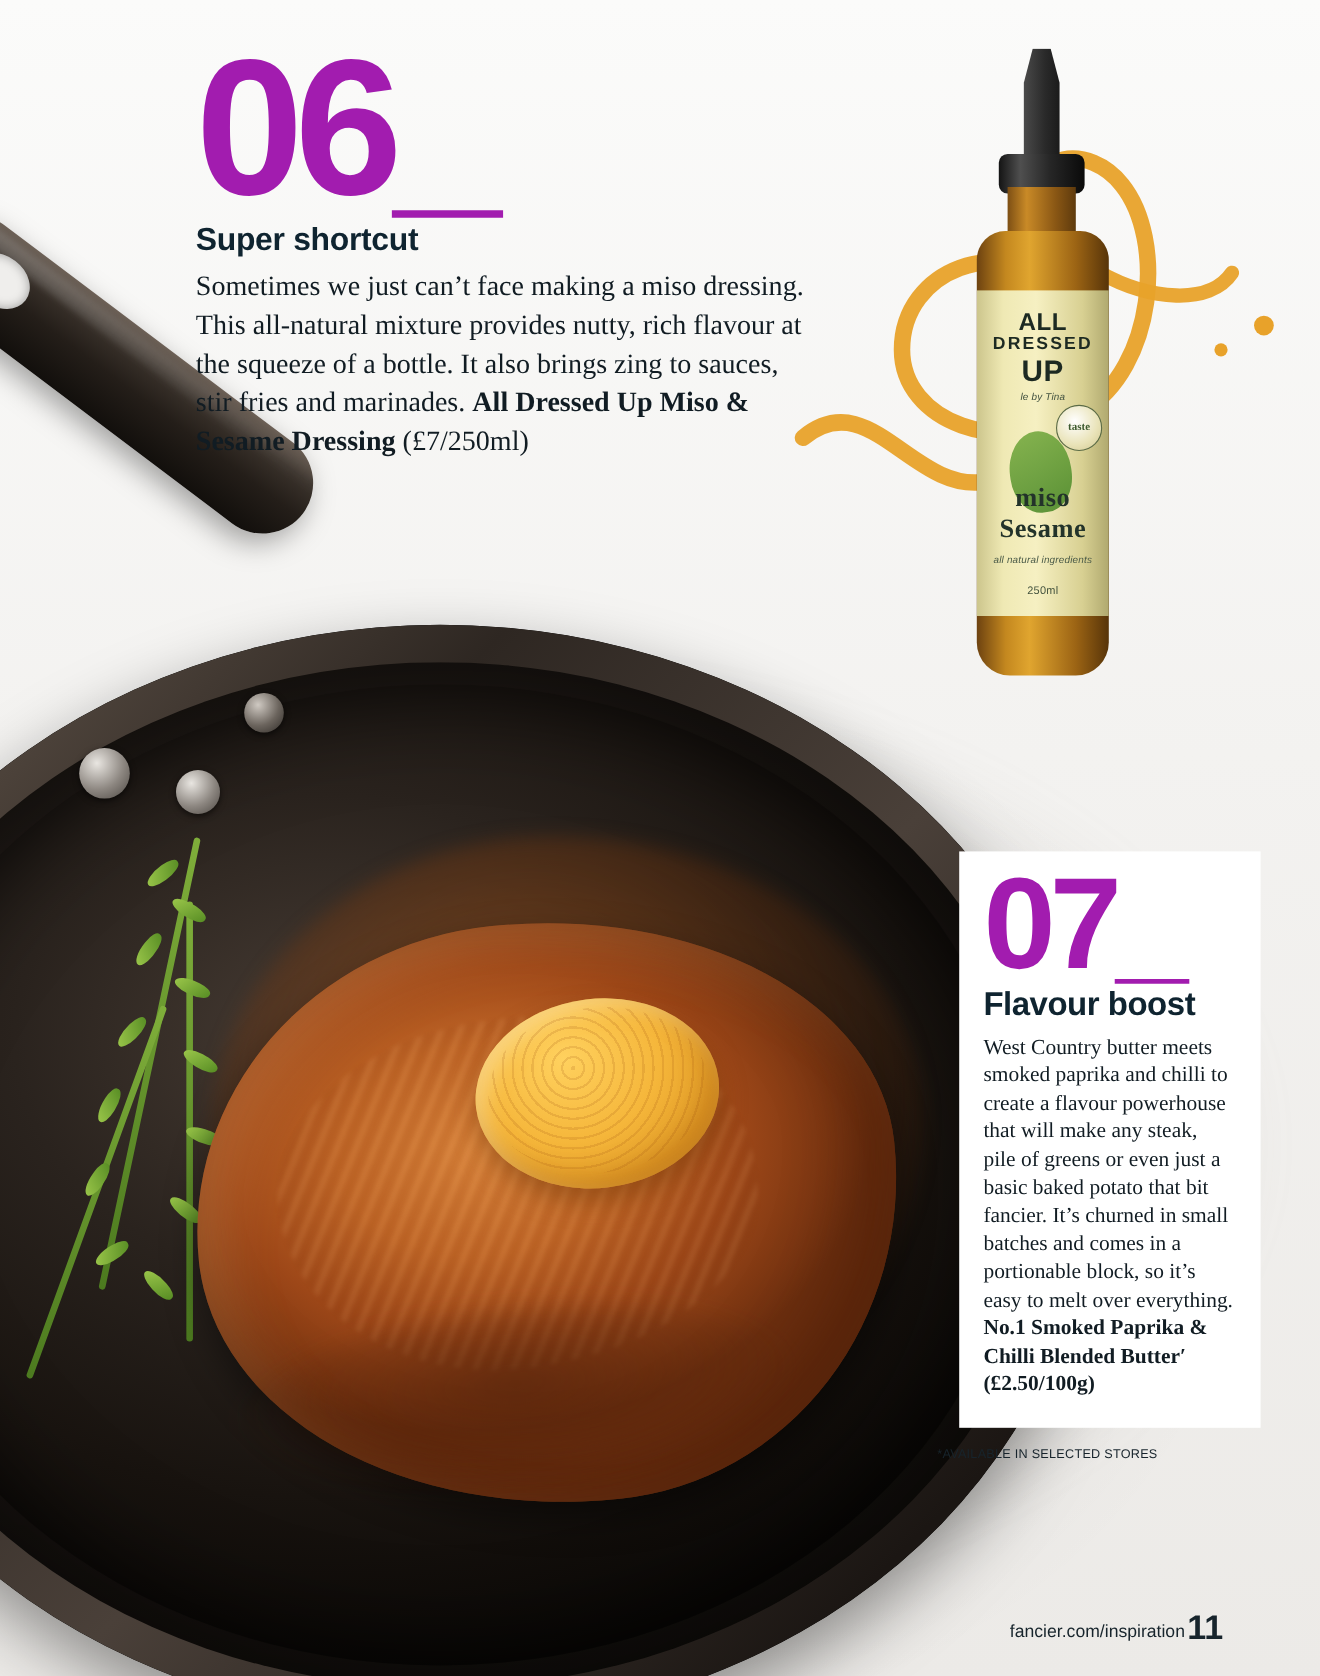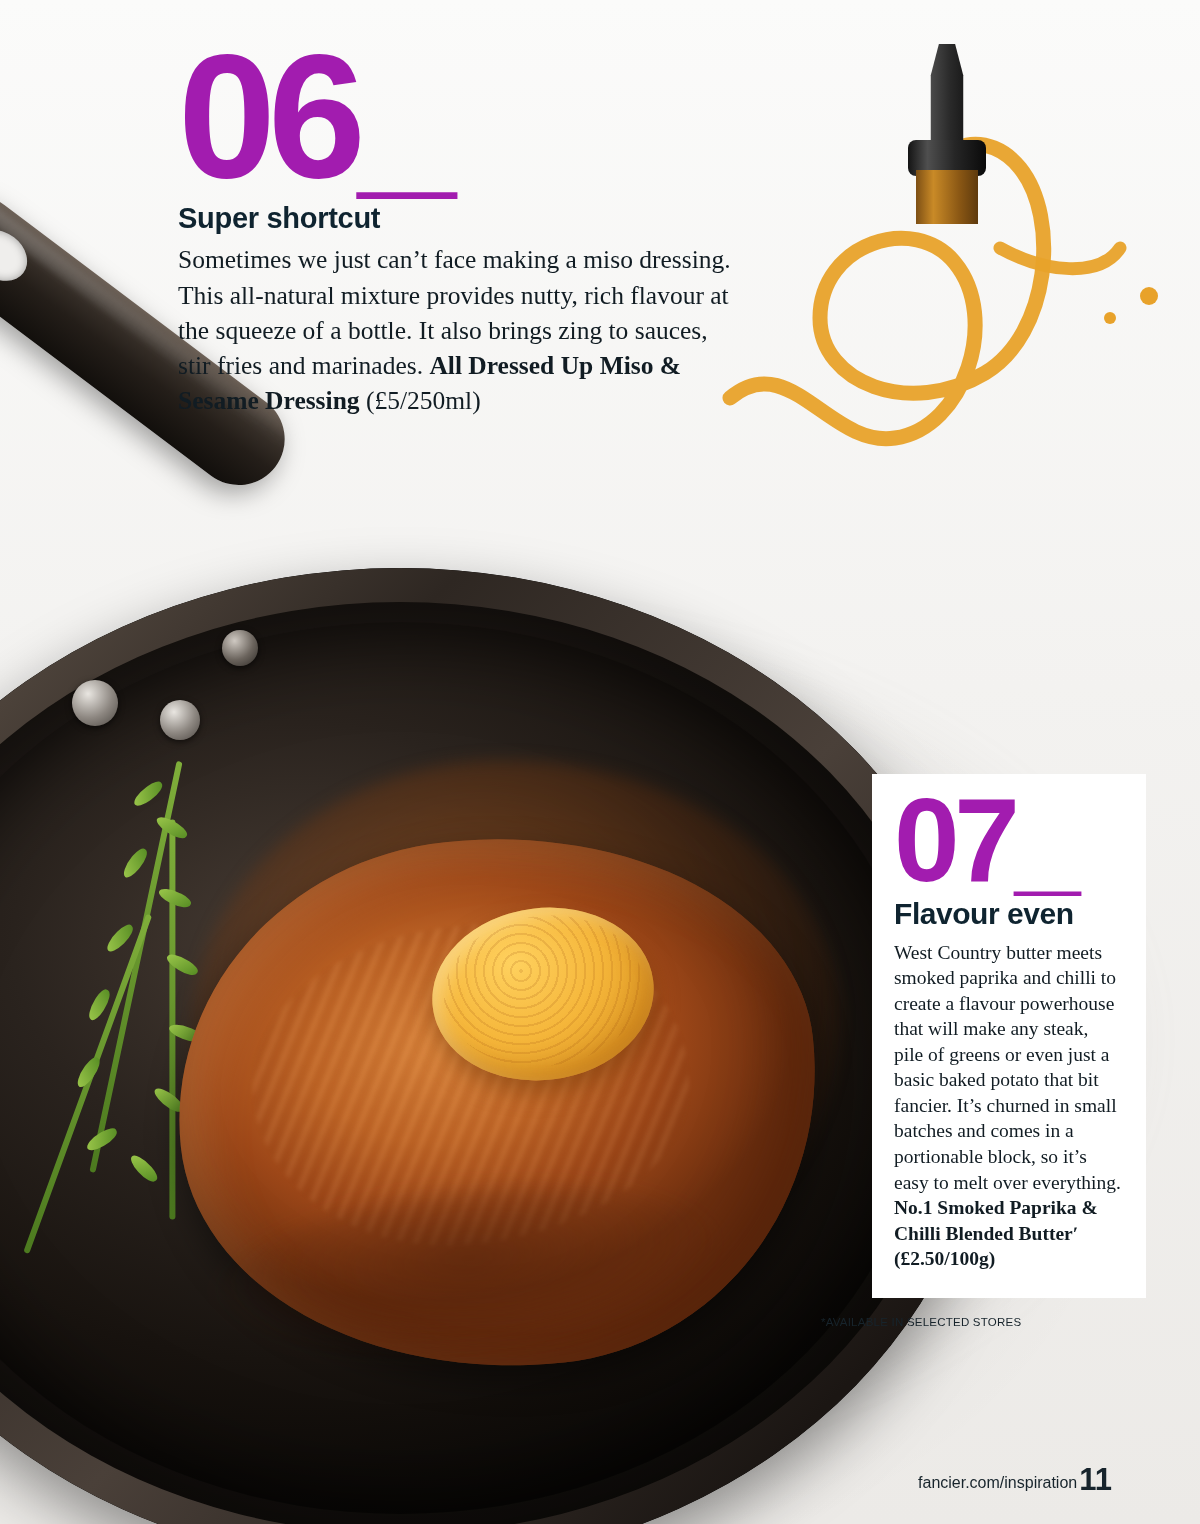--- a/index.html
+++ b/index.html
@@ -284,21 +284,21 @@
     font-family: "Liberation Serif", serif;
     font-size: 19.5px;
     line-height: 1.31;
     color: #111c23;
     margin-top: 9px;
   }
   .body-07 b { font-weight: 700; }
 
   .footnote {
     position: absolute;
-    left: 821px;
+    left: 852px;
     top: 1316px;
     font-family: "Liberation Sans", sans-serif;
     font-size: 11.5px;
     letter-spacing: 0.02em;
     color: #17242c;
   }
 
   .footer {
     position: absolute;
     right: 88px;
@@ -476,38 +476,52 @@
                C 350 316, 360 200, 320 150 C 290 112, 236 120, 235 170" fill="none" stroke="#e8a22a" stroke-width="15" stroke-linecap="round" opacity="0.95"></path>
       <path d="M300 230 C 345 255, 400 260, 420 230" fill="none" stroke="#e8a22a" stroke-width="13" stroke-linecap="round" opacity="0.95"></path>
       <circle cx="449" cy="278" r="9" fill="#e8a22a"></circle>
       <circle cx="410" cy="300" r="6" fill="#e8a22a"></circle>
     </svg>
 
     <div class="bottle">
       <div class="cap"></div>
       <div class="cap-ring"></div>
       <div class="neck"></div>
+      <div class="body-bottle">
+        <div class="label">
+          <div class="label-txt l-all">ALL</div>
+          <div class="label-txt l-dress">DRESSED</div>
+          <div class="label-txt l-up">UP</div>
+          <div class="label-txt l-sub">le by Tina</div>
+          <div class="corn"></div>
+          <div class="badge">taste</div>
+          <div class="label-txt l-miso">miso</div>
+          <div class="label-txt l-ses">Sesame</div>
+          <div class="label-txt l-nat">all natural ingredients</div>
+          <div class="label-txt l-ml">250ml</div>
+        </div>
+      </div>
     </div>
   </div>
 
   <div class="block-06">
     <div class="num num-06">
       <span>06</span><span class="dash">_</span>
     </div>
     <div class="kicker kicker-06">Super shortcut</div>
     <div class="body-06">
-      <span>Sometimes we just can’t face making a miso dressing. This all-natural mixture provides nutty, rich flavour at the squeeze of a bottle. It also brings zing to sauces, stir fries and marinades. </span><b>All Dressed Up Miso &amp; Sesame Dressing</b><span> (£5/250ml)</span>
+      <span>Sometimes we just can’t face making a miso dressing. This all-natural mixture provides nutty, rich flavour at the squeeze of a bottle. It also brings zing to sauces, stir fries and marinades. </span><b>All Dressed Up Miso &amp; Sesame Dressing</b><span> (£7/250ml)</span>
     </div>
   </div>
 
   <div class="block-07">
     <div class="num num-07">
       <span>07</span><span class="dash">_</span>
     </div>
-    <div class="kicker kicker-07">Flavour even</div>
+    <div class="kicker kicker-07">Flavour boost</div>
     <div class="body-07">
       <span>West Country butter meets smoked paprika and chilli to create a flavour powerhouse that will make any steak, pile of greens or even just a basic baked potato that bit fancier. It’s churned in small batches and comes in a portionable block, so it’s easy to melt over everything. </span><b>No.1 Smoked Paprika &amp; Chilli Blended Butter</b><b>ʹ (£2.50/100g)</b>
     </div>
   </div>
 
   <div class="footnote">*AVAILABLE IN SELECTED STORES</div>
 
   <div class="footer">
     <span>fancier.com/inspiration</span><span class="pageno">11</span>
   </div>

